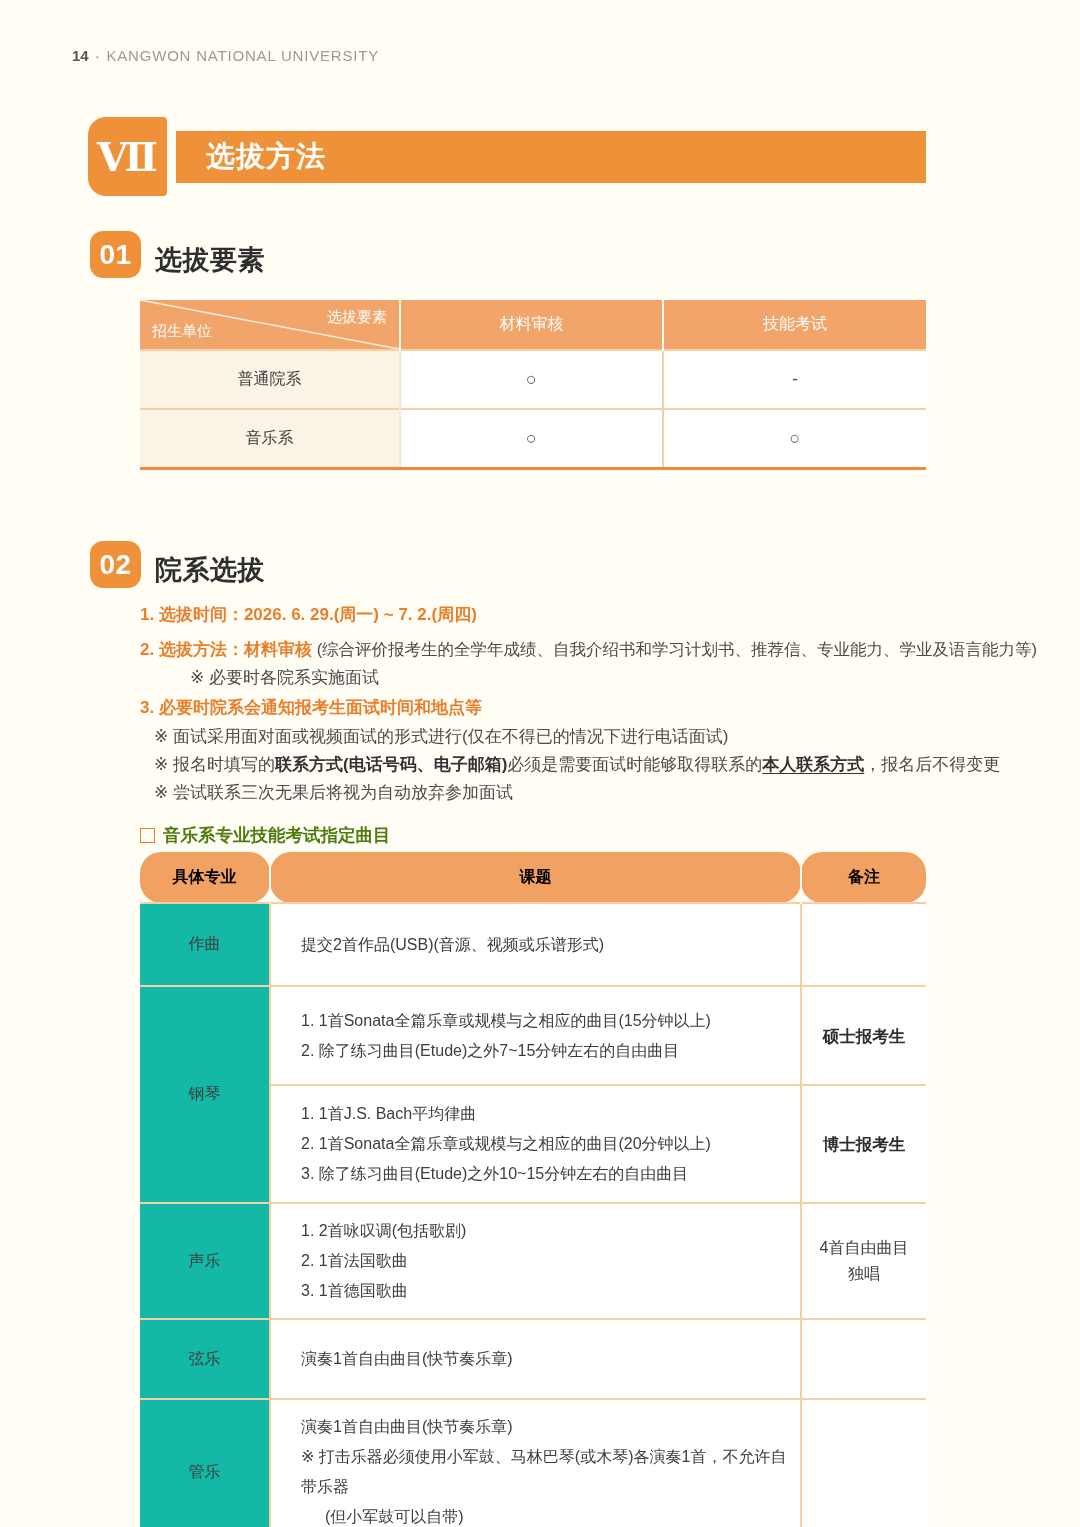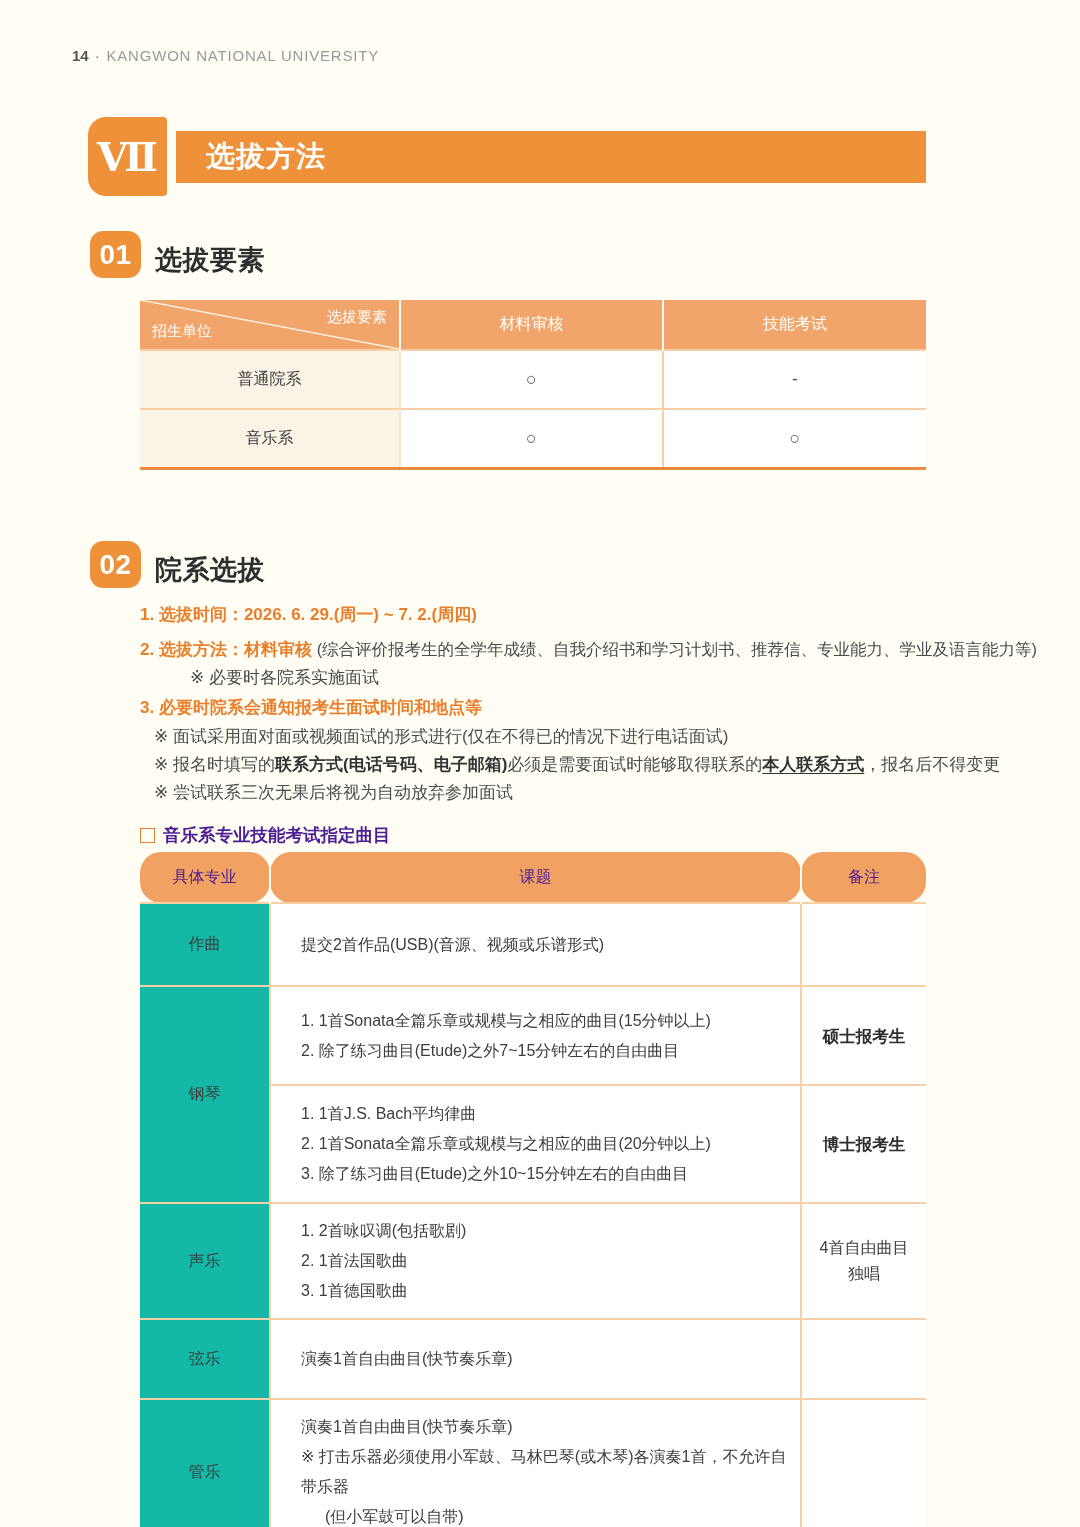--- a/index.html
+++ b/index.html
@@ -77,35 +77,35 @@
   .i2n{top:63px;left:50px;}
   .i3{top:93px;}
   .i3n1{top:122px;left:14px;}
   .i3n2{top:150px;left:14px;}
   .i3n3{top:178px;left:14px;}
   .seg-bold{font-weight:700;color:#333;}
   .seg-bold-underline{font-weight:700;color:#333;text-decoration:underline;text-underline-offset:3px;}
   
   .subtable-title{
     position:absolute;left:140px;top:823px;
-    color:#4c1d95;font-weight:700;font-size:17.5px;
+    color:#4d7c0f;font-weight:700;font-size:17.5px;
     display:flex;align-items:center;
   }
   .square-marker{
     display:inline-block;width:13px;height:13px;border:1.8px solid #E97E2B;
     margin-right:8px;background:transparent;
   }
   
   .t2{
     position:absolute;left:140px;top:852px;width:786px;
     border-collapse:collapse;table-layout:fixed;font-size:16px;
   }
   .t2 col.c1{width:130px;} .t2 col.c2{width:531px;} .t2 col.c3{width:125px;}
   .t2 th{
-    background:#F1A161;color:#4c1d95;font-weight:400;height:48px;
+    background:#F1A161;color:#000000;font-weight:700;height:48px;
     border-left:2px solid #FFFDF4;
     border-radius:21px;
   }
   .t2 th:first-child{border-left:none;}
   .t2 td{border-top:2px solid #F7CFA4;vertical-align:middle;}
   .t2 td.major{
     background:#14b8a6;text-align:center;color:#3d3d3d;
     border-right:2px solid #F7CFA4;
   }
   .t2 td.task{background:#fff;padding:12px 10px 12px 30px;line-height:30px;border-right:2px solid #F7CFA4;}

